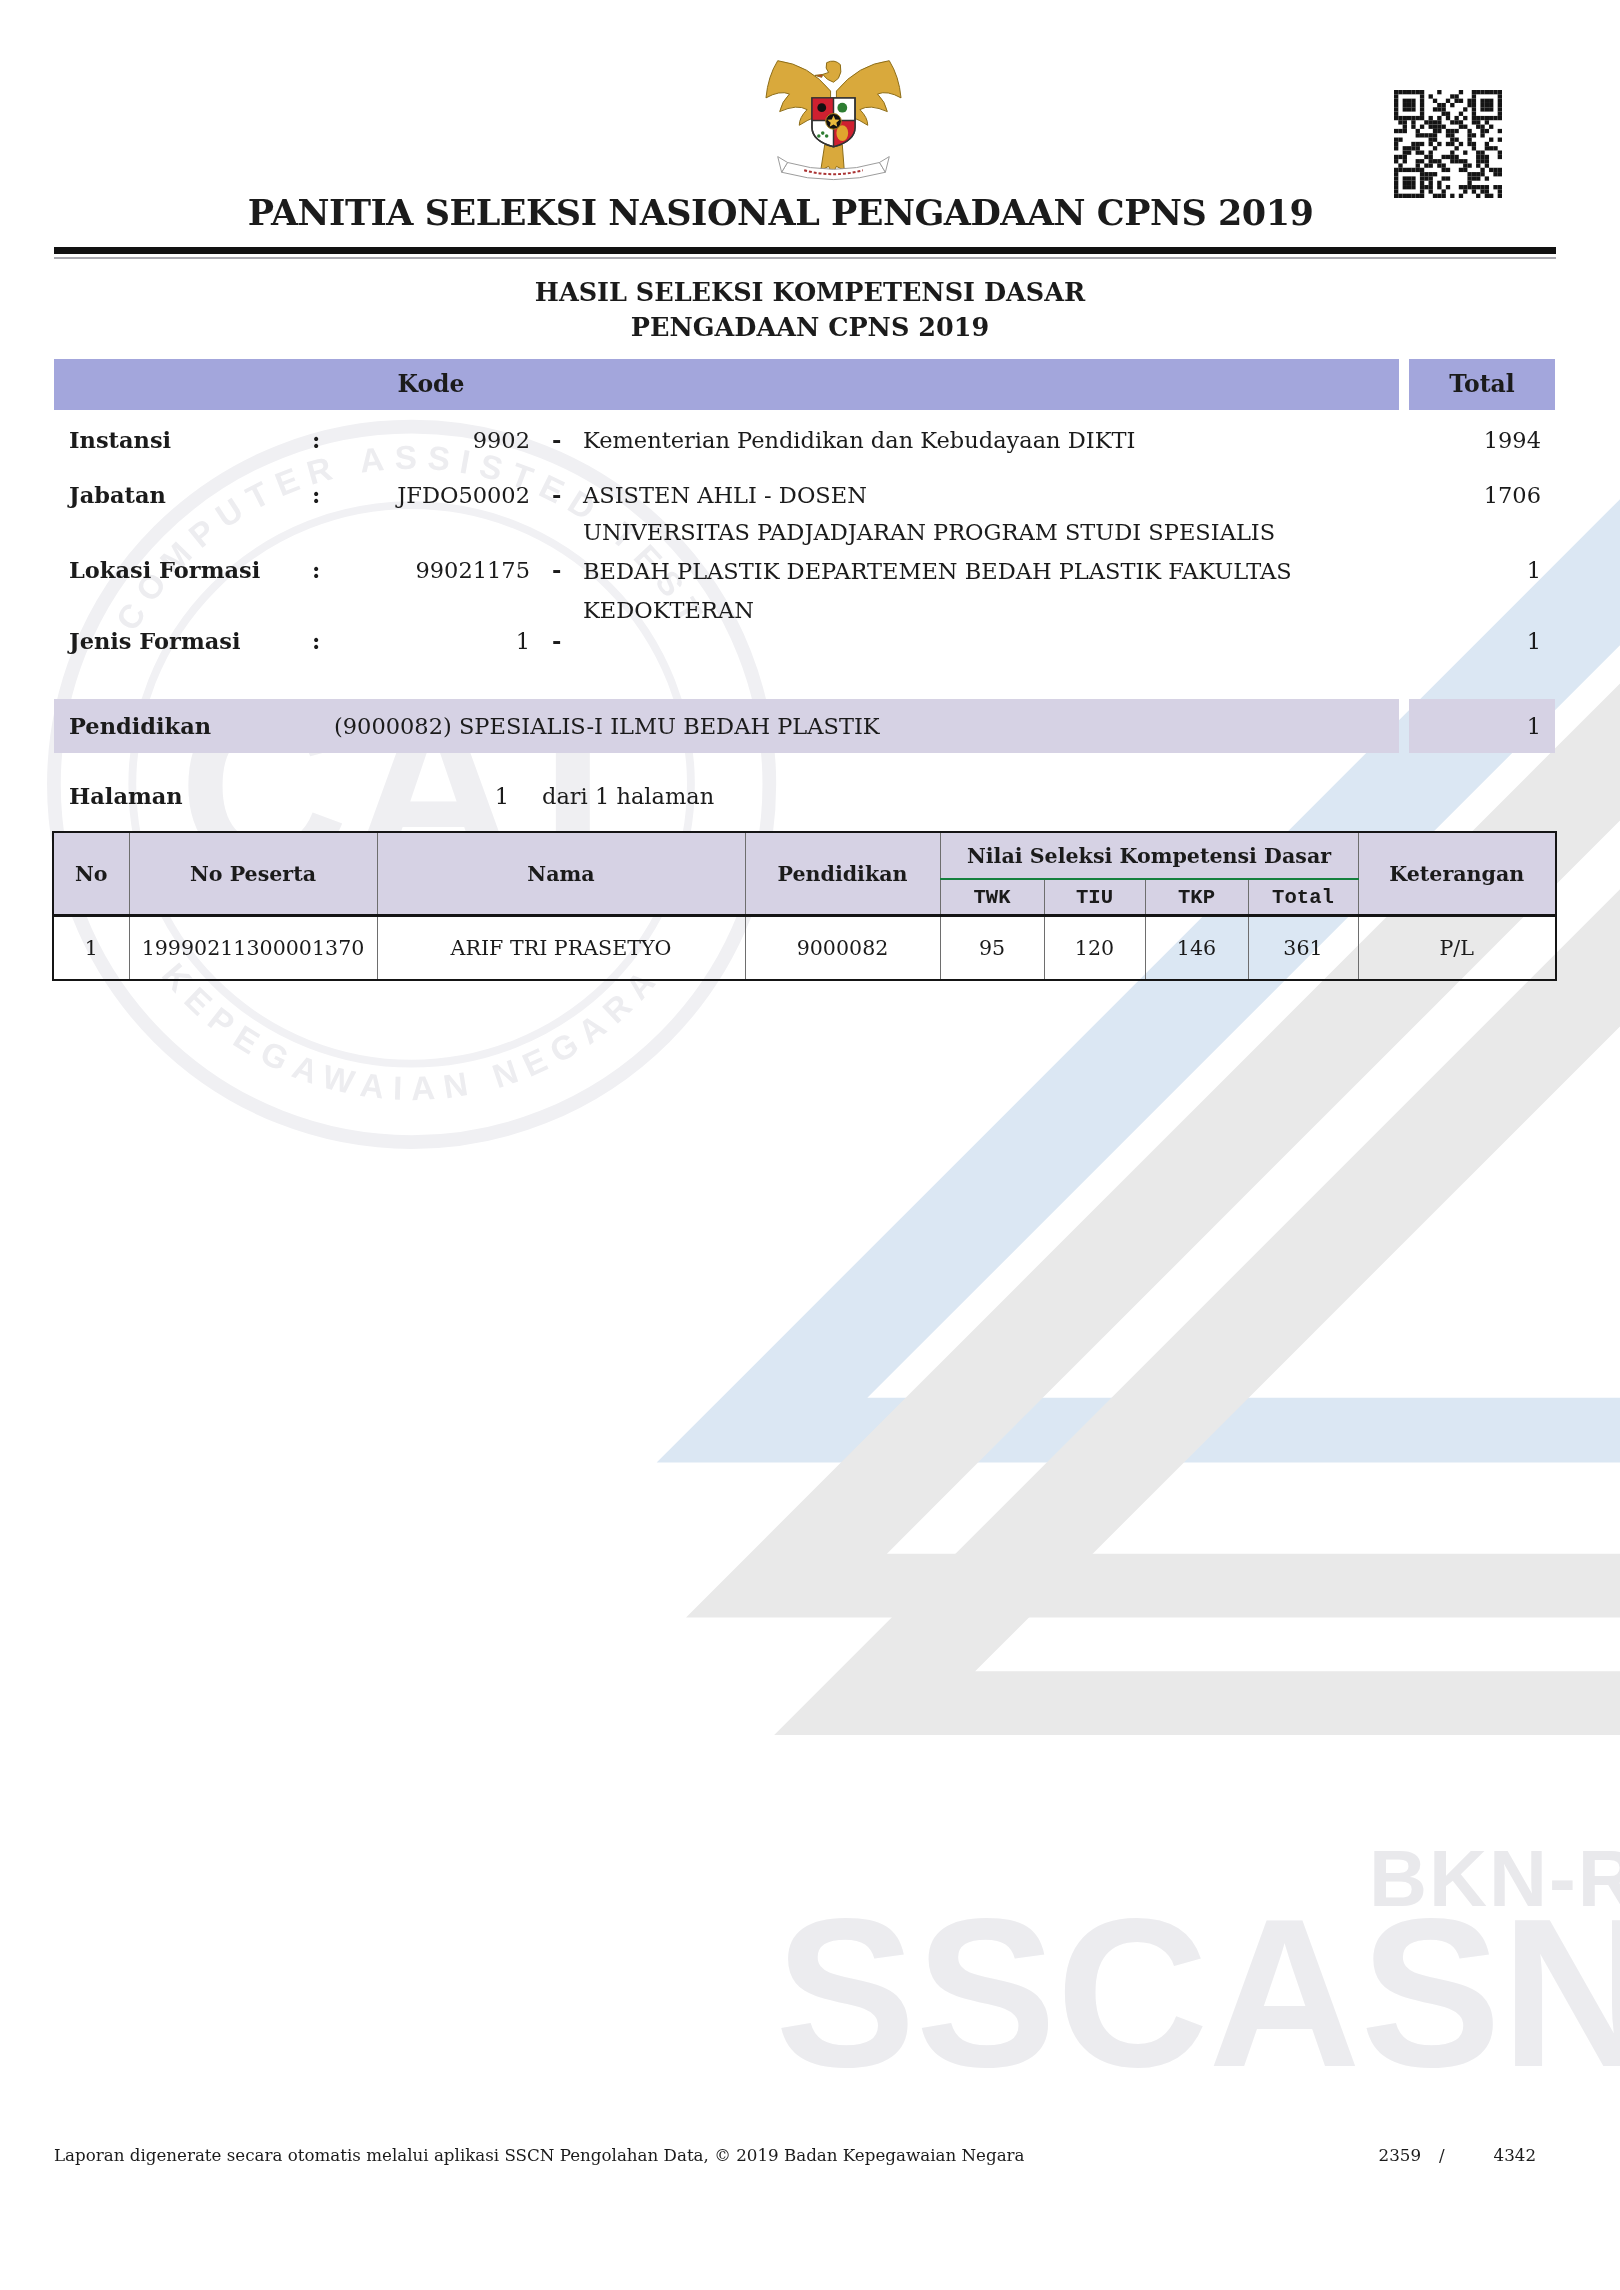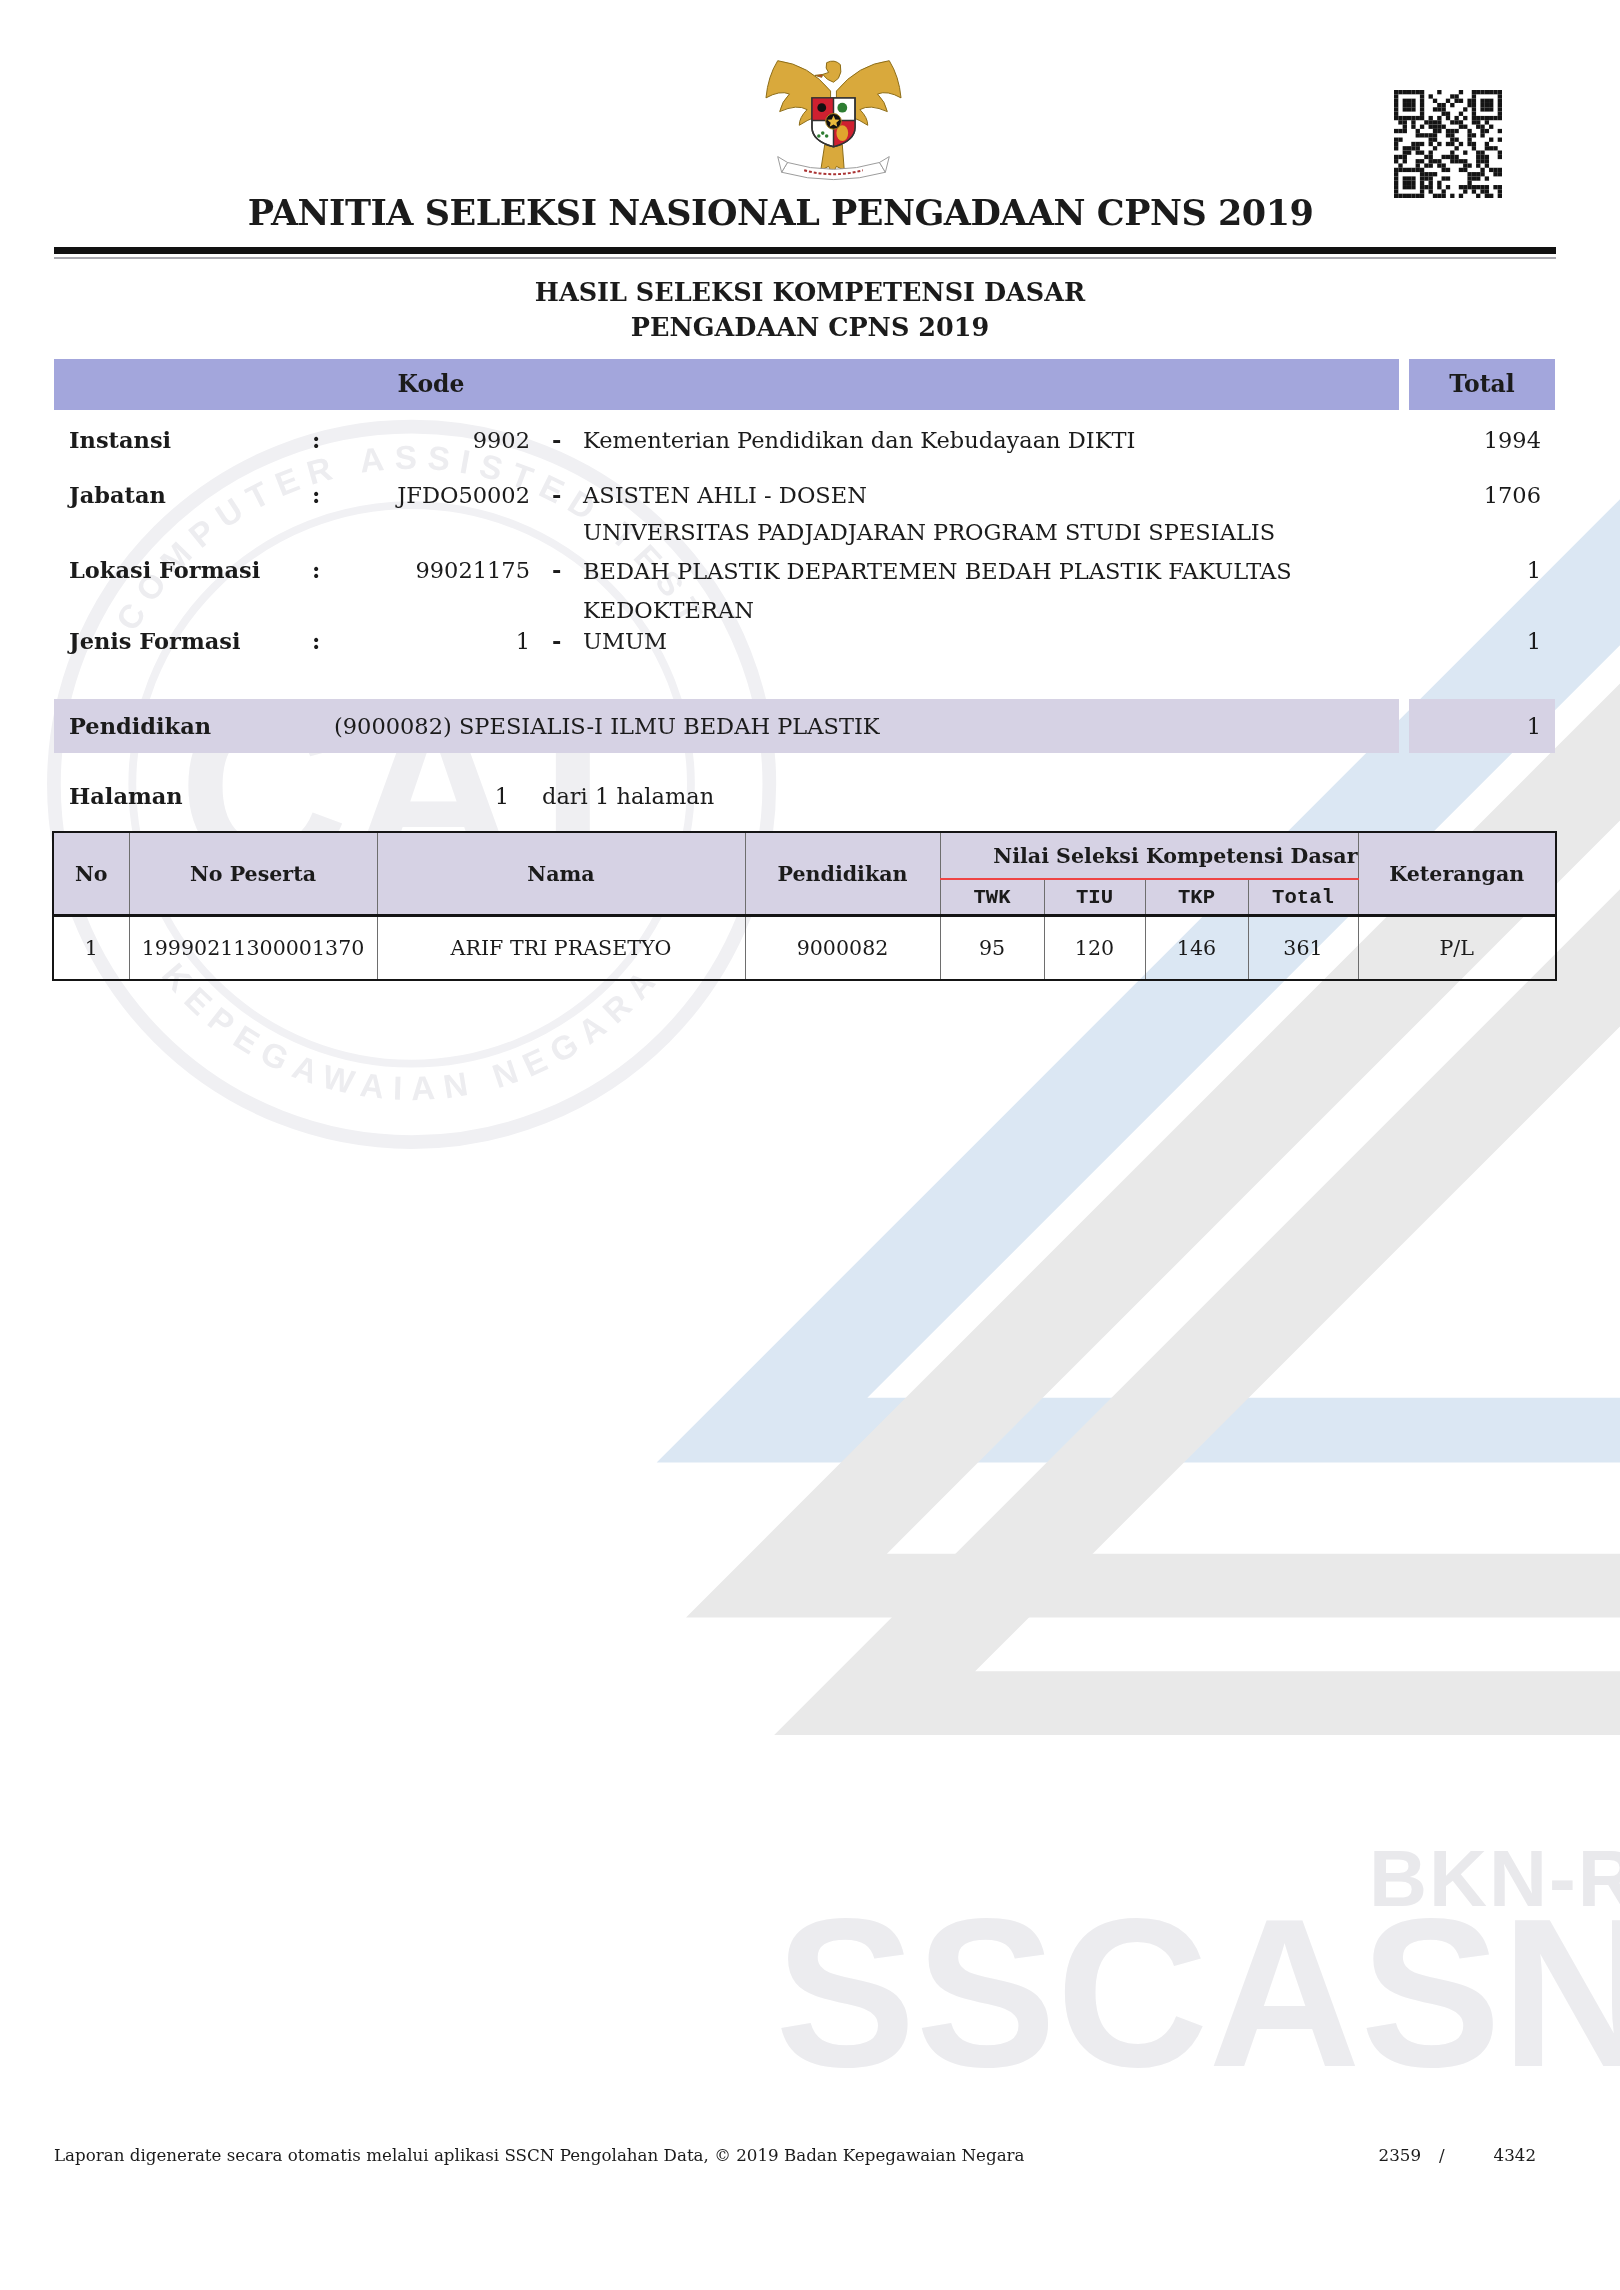--- a/index.html
+++ b/index.html
@@ -51,21 +51,21 @@
 
   
   .results{left:52px; top:831px;}
   table.res{border-collapse:collapse; table-layout:fixed; width:1503px;
     font-size:20.6px; background:transparent;}
   table.res th, table.res td{border:1px solid #6e6e6e; padding:0; text-align:center; overflow:hidden;}
   table.res th{background:var(--band,#d6d2e4); font-weight:bold;}
   table.res{border:2.9px solid #151515;}
   table.res thead tr.r1 th{height:45px;}
   table.res thead tr.r2 th{height:34px;font-family:Liberation Mono, monospace;}
-  table.res thead th.group{border-bottom:2px solid #ef4444;text-align:right;}
+  table.res thead th.group{border-bottom:2px solid #15803d;}
   table.res tbody td{height:62px; border-top:3.9px solid #151515; background:transparent;}
   td.nama-cell{text-align:left; padding-left:13.7px;}
 
   
   .footer-note{left:54px; top:2145px; font-size:16.7px;}
   .pg-cur{left:1319px; top:2145px; width:102px; text-align:right; font-size:16.7px;}
   .pg-sep{left:1439px; top:2145px; font-size:16.7px;}
   .pg-tot{left:1462px; top:2145px; width:74px; text-align:right; font-size:16.7px;}
 </style>
 </head>
@@ -497,21 +497,20 @@
       <div>UNIVERSITAS PADJADJARAN PROGRAM STUDI SPESIALIS</div>
       <div>BEDAH PLASTIK DEPARTEMEN BEDAH PLASTIK FAKULTAS</div>
       <div>KEDOKTERAN</div>
     </div>
 
     <div class="abs srow" style="top:628px;">
       <span class="lbl">Jenis Formasi</span>
       <span class="colon">:</span>
       <span class="code">1</span>
       <span class="dash">-</span>
-      <span class="desc">UMUM</span>
       <span class="qty">1</span>
     </div>
 
     <div class="abs band-left"></div>
     <div class="abs band-right"></div>
     <div class="abs pend-lbl">Pendidikan</div>
     <div class="abs pend-val">(9000082) SPESIALIS-I ILMU BEDAH PLASTIK</div>
     <div class="abs pend-qty">1</div>
 
     <div class="abs hal-lbl">Halaman</div>

